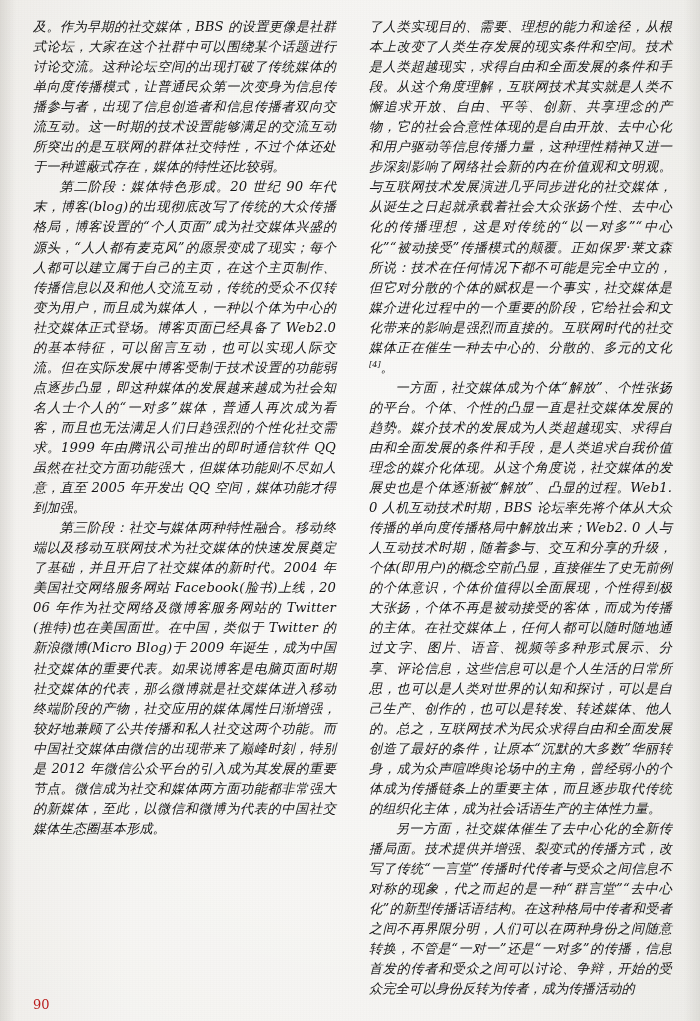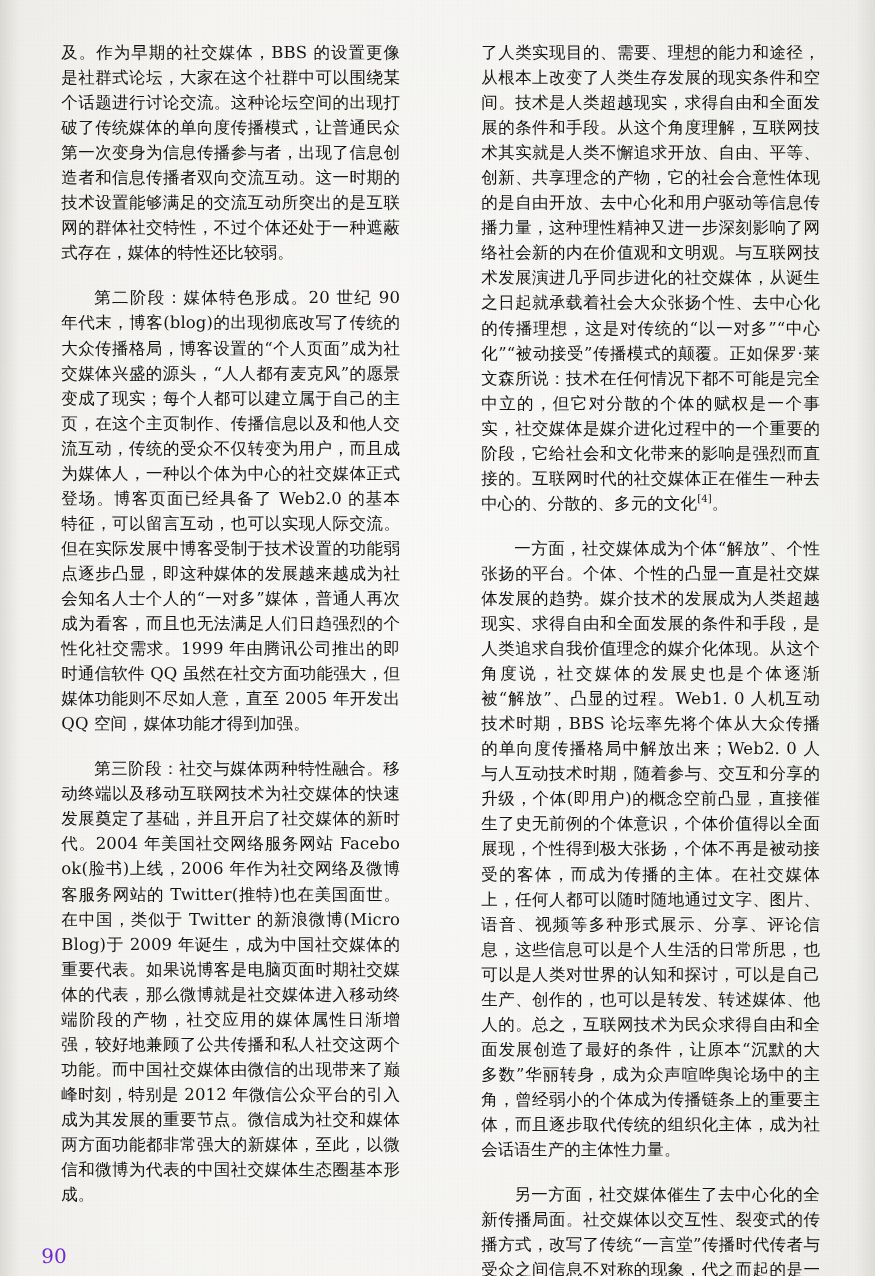--- a/index.html
+++ b/index.html
@@ -44,42 +44,43 @@
     color: #141414;
     text-align: justify;
     text-justify: inter-ideograph;
     letter-spacing: 0.1px;
     text-rendering: optimizeLegibility;
   }
   .col-left  { left: 33px; }
   .col-right { left: 369px; }
 
   .para {
-    margin: 16px;
+    margin: 0;
     text-indent: 0;
     text-align: justify;
     text-justify: inter-ideograph;
     word-break: break-all;
     overflow-wrap: anywhere;
+    font-style: italic;
   }
   .para.indent { text-indent: 26.4px; }
 
   .sup {
     font-size: 8.2px;
     vertical-align: super;
     line-height: 0;
     letter-spacing: 0;
   }
   .folio {
     position: absolute;
     left: 33px;
     top: 997px;
-    font-size: 16px;
+    font-size: 13px;
     line-height: 16px;
-    color: #6d28d9;
+    color: #b91c1c;
     font-family: "DejaVu Serif", "Liberation Serif", serif;
   }
   
   .edge-l, .edge-r {
     position: absolute;
     top: 0;
     bottom: 0;
     width: 16px;
     pointer-events: none;
   }
@@ -98,18 +99,18 @@
 
   <div class="column col-left">
     <p class="para">及。作为早期的社交媒体，BBS 的设置更像是社群式论坛，大家在这个社群中可以围绕某个话题进行讨论交流。这种论坛空间的出现打破了传统媒体的单向度传播模式，让普通民众第一次变身为信息传播参与者，出现了信息创造者和信息传播者双向交流互动。这一时期的技术设置能够满足的交流互动所突出的是互联网的群体社交特性，不过个体还处于一种遮蔽式存在，媒体的特性还比较弱。</p>
     <p class="para indent">第二阶段：媒体特色形成。20 世纪 90 年代末，博客(blog)的出现彻底改写了传统的大众传播格局，博客设置的“个人页面”成为社交媒体兴盛的源头，“人人都有麦克风”的愿景变成了现实；每个人都可以建立属于自己的主页，在这个主页制作、传播信息以及和他人交流互动，传统的受众不仅转变为用户，而且成为媒体人，一种以个体为中心的社交媒体正式登场。博客页面已经具备了 Web2.0 的基本特征，可以留言互动，也可以实现人际交流。但在实际发展中博客受制于技术设置的功能弱点逐步凸显，即这种媒体的发展越来越成为社会知名人士个人的“一对多”媒体，普通人再次成为看客，而且也无法满足人们日趋强烈的个性化社交需求。1999 年由腾讯公司推出的即时通信软件 QQ 虽然在社交方面功能强大，但媒体功能则不尽如人意，直至 2005 年开发出 QQ 空间，媒体功能才得到加强。</p>
     <p class="para indent">第三阶段：社交与媒体两种特性融合。移动终端以及移动互联网技术为社交媒体的快速发展奠定了基础，并且开启了社交媒体的新时代。2004 年美国社交网络服务网站 Facebook(脸书)上线，2006 年作为社交网络及微博客服务网站的 Twitter(推特)也在美国面世。在中国，类似于 Twitter 的新浪微博(Micro Blog)于 2009 年诞生，成为中国社交媒体的重要代表。如果说博客是电脑页面时期社交媒体的代表，那么微博就是社交媒体进入移动终端阶段的产物，社交应用的媒体属性日渐增强，较好地兼顾了公共传播和私人社交这两个功能。而中国社交媒体由微信的出现带来了巅峰时刻，特别是 2012 年微信公众平台的引入成为其发展的重要节点。微信成为社交和媒体两方面功能都非常强大的新媒体，至此，以微信和微博为代表的中国社交媒体生态圈基本形成。</p>
   </div>
 
   <div class="column col-right">
     <p class="para"><span>了人类实现目的、需要、理想的能力和途径，从根本上改变了人类生存发展的现实条件和空间。技术是人类超越现实，求得自由和全面发展的条件和手段。从这个角度理解，互联网技术其实就是人类不懈追求开放、自由、平等、创新、共享理念的产物，它的社会合意性体现的是自由开放、去中心化和用户驱动等信息传播力量，这种理性精神又进一步深刻影响了网络社会新的内在价值观和文明观。与互联网技术发展演进几乎同步进化的社交媒体，从诞生之日起就承载着社会大众张扬个性、去中心化的传播理想，这是对传统的“以一对多”“中心化”“被动接受”传播模式的颠覆。正如保罗·莱文森所说：技术在任何情况下都不可能是完全中立的，但它对分散的个体的赋权是一个事实，社交媒体是媒介进化过程中的一个重要的阶段，它给社会和文化带来的影响是强烈而直接的。互联网时代的社交媒体正在催生一种去中心的、分散的、多元的文化</span><span class="sup">[4]</span><span>。</span></p>
     <p class="para indent">一方面，社交媒体成为个体“解放”、个性张扬的平台。个体、个性的凸显一直是社交媒体发展的趋势。媒介技术的发展成为人类超越现实、求得自由和全面发展的条件和手段，是人类追求自我价值理念的媒介化体现。从这个角度说，社交媒体的发展史也是个体逐渐被“解放”、凸显的过程。Web1. 0 人机互动技术时期，BBS 论坛率先将个体从大众传播的单向度传播格局中解放出来；Web2. 0 人与人互动技术时期，随着参与、交互和分享的升级，个体(即用户)的概念空前凸显，直接催生了史无前例的个体意识，个体价值得以全面展现，个性得到极大张扬，个体不再是被动接受的客体，而成为传播的主体。在社交媒体上，任何人都可以随时随地通过文字、图片、语音、视频等多种形式展示、分享、评论信息，这些信息可以是个人生活的日常所思，也可以是人类对世界的认知和探讨，可以是自己生产、创作的，也可以是转发、转述媒体、他人的。总之，互联网技术为民众求得自由和全面发展创造了最好的条件，让原本“沉默的大多数”华丽转身，成为众声喧哗舆论场中的主角，曾经弱小的个体成为传播链条上的重要主体，而且逐步取代传统的组织化主体，成为社会话语生产的主体性力量。</p>
-    <p class="para indent">另一方面，社交媒体催生了去中心化的全新传播局面。社交媒体以交互性、裂变式的传播方式，改写了传统“一言堂”传播时代传者与受众之间信息不对称的现象，代之而起的是一种“群言堂”“去中心化”的新型传播话语结构。在这种格局中传者和受者之间不再界限分明，人们可以在两种身份之间随意转换，不管是“一对一”还是“一对多”的传播，信息首发的传者和受众之间可以讨论、争辩，开始的受众完全可以身份反转为传者，成为传播活动的</p>
+    <p class="para indent">另一方面，社交媒体催生了去中心化的全新传播局面。技术提供并增强、裂变式的传播方式，改写了传统“一言堂”传播时代传者与受众之间信息不对称的现象，代之而起的是一种“群言堂”“去中心化”的新型传播话语结构。在这种格局中传者和受者之间不再界限分明，人们可以在两种身份之间随意转换，不管是“一对一”还是“一对多”的传播，信息首发的传者和受众之间可以讨论、争辩，开始的受众完全可以身份反转为传者，成为传播活动的</p>
   </div>
 
   <div class="folio">90</div>
 
 </div>
 
 </body></html>

